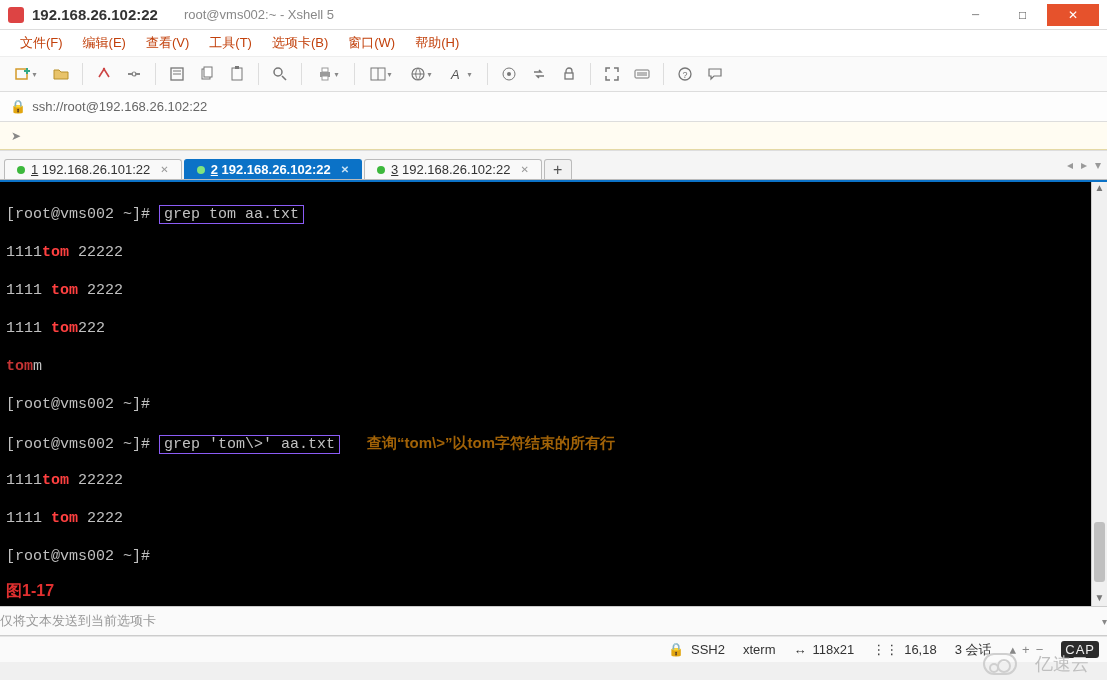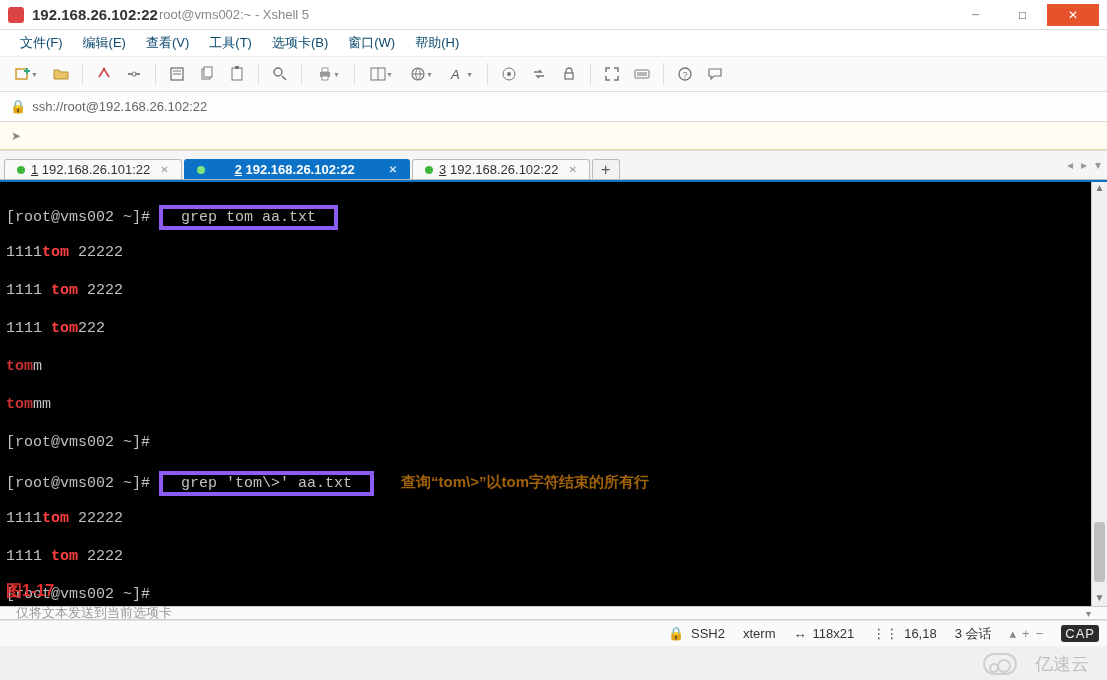--- a/index.html
+++ b/index.html
@@ -24,21 +24,21 @@
   .titlebar .app-icon {
     width: 16px; height: 16px;
     background: #d44; border-radius: 3px;
     margin-right: 8px;
     display: inline-block;
   }
   .titlebar .title-main {
     font-weight: bold; font-size: 15px; color: #333;
   }
   .titlebar .title-sub {
-    color: #888; font-size: 13px; margin-left: 1px;
+    color: #888; font-size: 13px; margin-left: 26px;
   }
   .titlebar .spacer { flex: 1; }
   .win-btn {
     width: 45px; height: 22px;
     display: flex; align-items: center; justify-content: center;
     font-family: Arial;
     margin-left: 2px;
     cursor: default;
   }
   .win-btn.min::before { content:"─"; font-size:10px; color:#555;}
@@ -47,21 +47,21 @@
     background: #e6522c; color: #fff; width: 52px;
   }
   .win-btn.close::before { content:"✕"; font-size:12px; }
   
   .menubar {
     height: 26px;
     background: #fff;
     display: flex;
     align-items: center;
     padding: 0 10px;
-    color: #0c4a6e;
+    color: #c2410c;
     font-size: 13px;
   }
   .menubar .menu-item {
     padding: 3px 10px;
     cursor: default;
   }
   
   .toolbar {
     height: 36px;
     background: #fafafa;
@@ -145,21 +145,20 @@
   }
   .tab .label-num { text-decoration: underline; }
   .tab .closex {
     margin-left: 10px; color:#999; font-size:10px;
   }
   .tab.active {
     background: #0b72c7;
     color: #fff;
     font-weight: bold;
     border-color: #0b72c7;
-    gap: 24px;
   }
   .tab.active .dot { background:#7fe47f; }
   .tab.active .closex { color:#c9e3f5;}
   .tab.add {
     width: 28px; padding:0;
     justify-content:center;
     font-size: 16px;
     color:#555;
     background:#f2f2f2;
   }
@@ -183,22 +182,22 @@
     line-height: 19px;
     padding: 4px 6px 4px 6px;
     position: relative;
     overflow: hidden;
     white-space: pre;
   }
   .terminal .line { display:block; height:19px; }
   .tkn-red { color:#ff4040; font-weight:bold; }
   .tkn-dkred { color:#c43434; font-weight:bold;}
   .boxred {
-    border: 4px solid #8b5cf6;
-    padding: 0 18px;
+    border: 1px solid #8b5cf6;
+    padding: 0 4px;
     display:inline-block;
     line-height: 17px;
   }
   .annot {
     color:#a16207;
     font-family:"Microsoft YaHei","SimHei",sans-serif;
     font-weight:bold;
     font-size:15px;
   }
   .fig-label {
@@ -219,26 +218,26 @@
     background:#c0c0c0; border-radius:3px;
   }
   .scrollbar .arrow {
     position:absolute; left:0; right:0; height:14px;
     text-align:center; color:#777; font-size:10px;
   }
   .scrollbar .arrow.up { top:0; }
   .scrollbar .arrow.down { bottom:0; }
   
   .sendbar {
-    height: 14px;
+    height: 30px;
     background:#fafafa;
     border-top: 1px solid #ccc;
     border-bottom: 1px solid #ccc;
     display:flex; align-items:center;
-    padding:0 16px;
+    padding:0 0;
     color:#999;
     font-size:13px;
   }
   .sendbar .drop { margin-left:auto; font-size:10px; color:#888;}
   
   .statusbar {
     height: 26px;
     background:#fafafa;
     display:flex; align-items:center;
     padding: 0 8px;
@@ -460,21 +459,20 @@
   </div>
 </div>
 
 <div class="term-wrap">
   <div class="terminal">
 <span class="line"><span>[root@vms002 ~]#</span> <span class="boxred">grep tom aa.txt</span></span>
 <span class="line"><span>1111</span><span class="tkn-red">tom</span><span> 22222</span></span>
 <span class="line"><span>1111 </span><span class="tkn-red">tom</span><span> 2222</span></span>
 <span class="line"><span>1111 </span><span class="tkn-red">tom</span><span>222</span></span>
 <span class="line"><span class="tkn-dkred">tom</span><span>m</span></span>
-<span class="line"><span class="tkn-dkred">tom</span><span>mm</span></span>
 <span class="line"><span>[root@vms002 ~]#</span></span>
 <span class="line"><span>[root@vms002 ~]#</span> <span class="boxred">grep 'tom\&gt;' aa.txt</span>   <span class="annot">查询“tom\&gt;”以tom字符结束的所有行</span></span>
 <span class="line"><span>1111</span><span class="tkn-red">tom</span><span> 22222</span></span>
 <span class="line"><span>1111 </span><span class="tkn-red">tom</span><span> 2222</span></span>
 <span class="line"><span>[root@vms002 ~]#</span></span>
 
 
 
 
 

